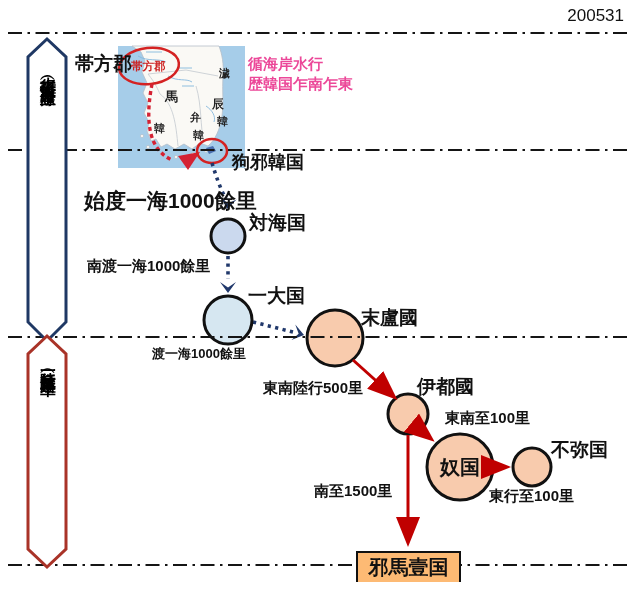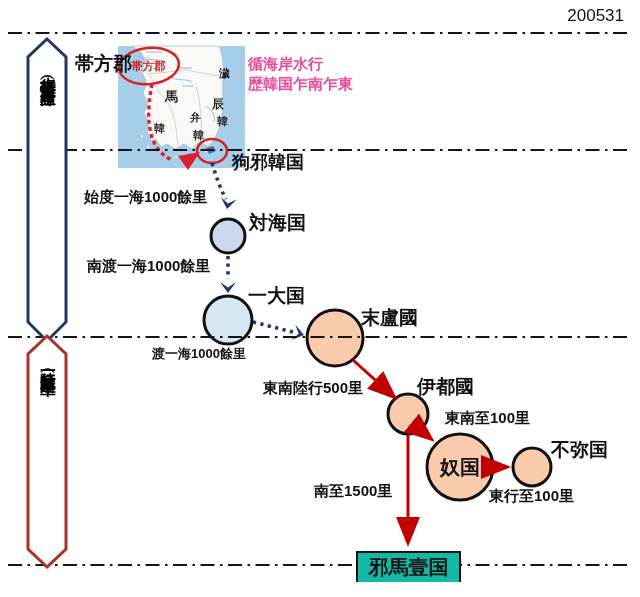--- a/index.html
+++ b/index.html
@@ -9,21 +9,21 @@
   .lbl{position:absolute;font-weight:bold;color:#111;white-space:nowrap;
        font-family:"Liberation Sans",sans-serif;line-height:1.1;}
   .datecode{position:absolute;top:6px;right:16px;font-size:17px;color:#111;
             font-family:"Liberation Sans",sans-serif;}
   .descblock{position:absolute;left:248px;top:54px;font-size:15px;font-weight:bold;
              color:#ec4899;line-height:19.5px;white-space:nowrap;}
   .vtext{position:absolute;writing-mode:vertical-rl;text-orientation:mixed;
          font-weight:bold;font-size:16px;color:#000;letter-spacing:1.5px;
          white-space:nowrap;font-family:"Liberation Sans",sans-serif;}
   .goalbox{position:absolute;left:356px;top:551px;width:101px;height:29px;
-           background:#14b8a6;border:2.5px solid #111;display:flex;
+           background:#fdba74;border:2.5px solid #111;display:flex;
            align-items:center;justify-content:center;font-size:20px;font-weight:bold;
            color:#111;font-family:"Liberation Sans",sans-serif;}
   .maplbl{position:absolute;font-weight:bold;color:#222;white-space:nowrap;}
   .redmaplbl{position:absolute;font-weight:bold;color:#cc2222;white-space:nowrap;}
 </style>
 </head>
 <body>
 
 <div class="canvas">
 
@@ -127,21 +127,21 @@
   </div>
 
   <div class="lbl" style="left:232px;top:153px;font-size:18px;">狗邪韓国</div>
   <div class="lbl" style="left:249px;top:213px;font-size:19px;">対海国</div>
   <div class="lbl" style="left:248px;top:286px;font-size:19px;">一大国</div>
   <div class="lbl" style="left:361px;top:308px;font-size:19px;">末盧國</div>
   <div class="lbl" style="left:417px;top:377px;font-size:19px;">伊都國</div>
   <div class="lbl" style="left:437px;top:456px;width:46px;text-align:center;font-size:20px;">奴国</div>
   <div class="lbl" style="left:551px;top:440px;font-size:19px;">不弥国</div>
 
-  <div class="lbl" style="left:84px;top:189px;font-size:15px;text-align:center;">始度一海1000餘里</div>
+  <div class="lbl" style="left:84px;top:189px;font-size:21px;text-align:center;">始度一海1000餘里</div>
   <div class="lbl" style="left:87px;top:258px;font-size:15px;">南渡一海1000餘里</div>
   <div class="lbl" style="left:152px;top:347px;font-size:13px;">渡一海1000餘里</div>
   <div class="lbl" style="left:263px;top:380px;font-size:15px;">東南陸行500里</div>
   <div class="lbl" style="left:445px;top:410px;font-size:15px;">東南至100里</div>
   <div class="lbl" style="left:489px;top:488px;font-size:15px;">東行至100里</div>
   <div class="lbl" style="left:314px;top:483px;font-size:15px;">南至1500里</div>
 
   <div class="goalbox">
     <span>邪馬壹国</span>
   </div>

